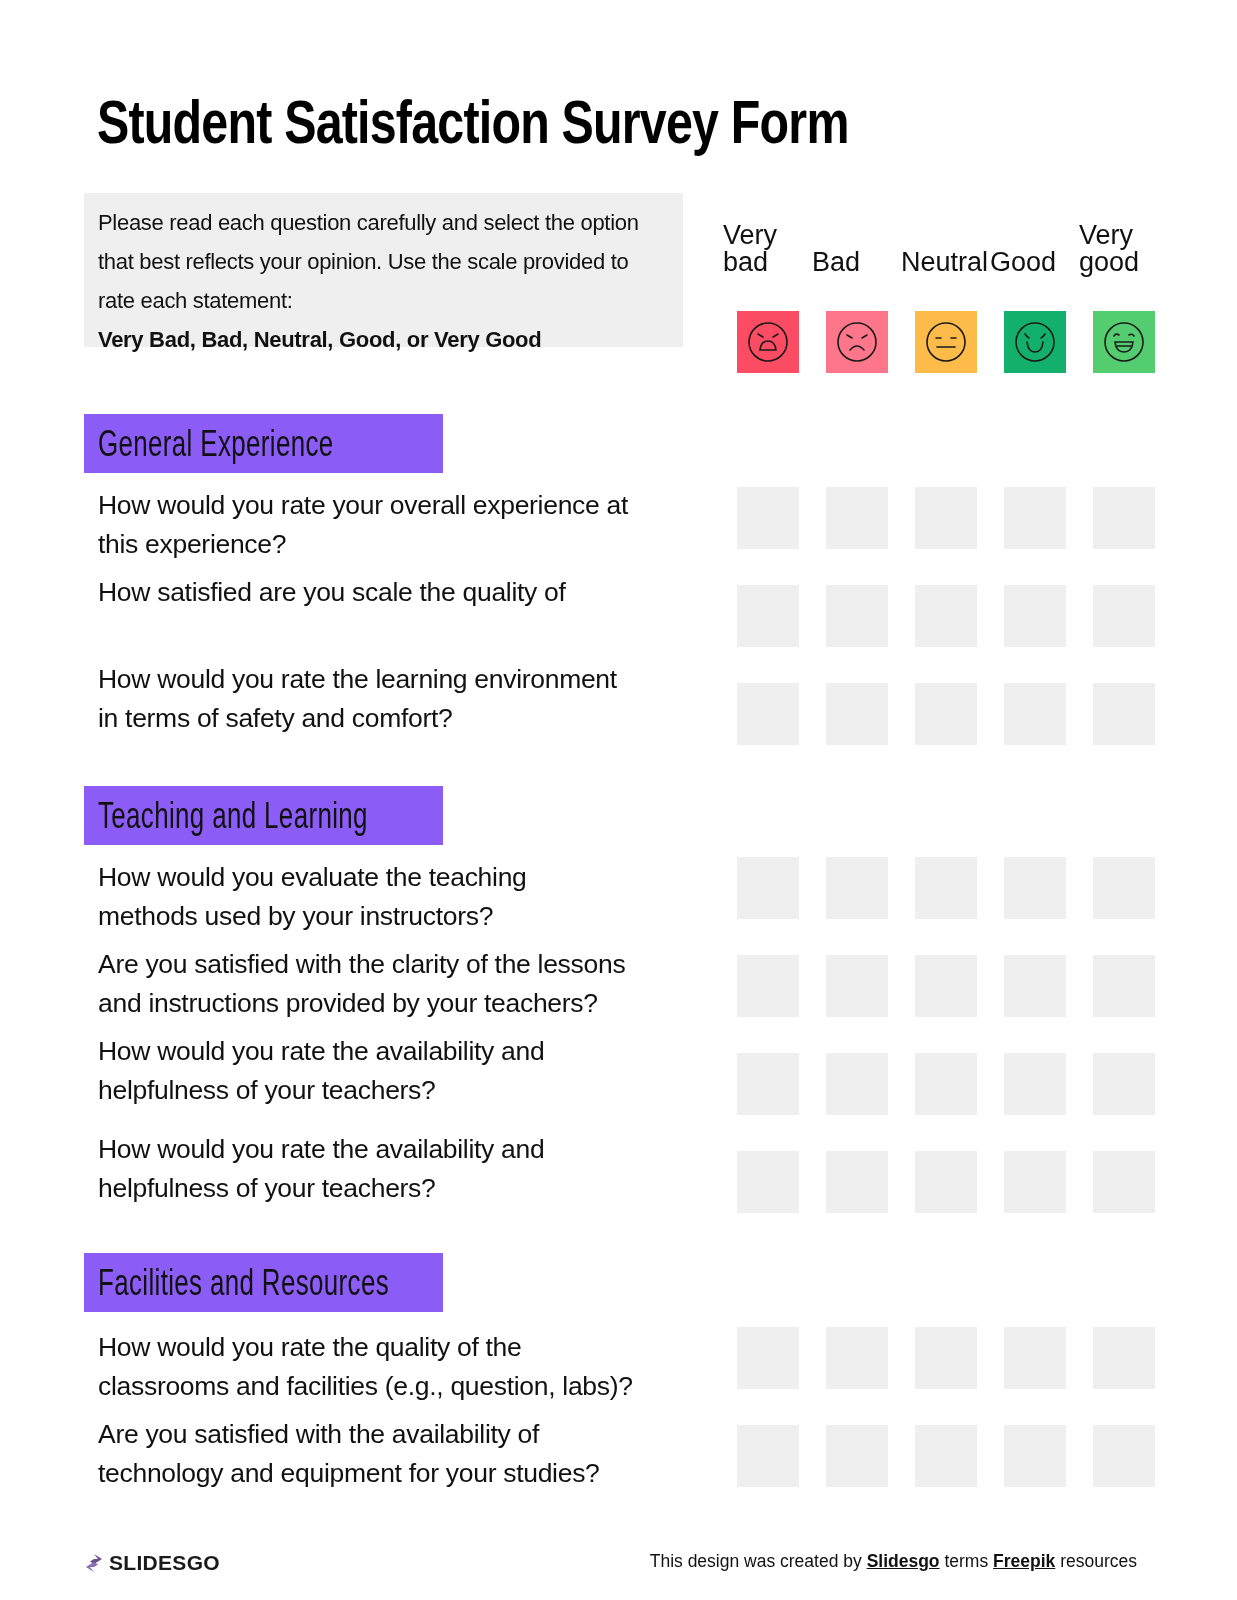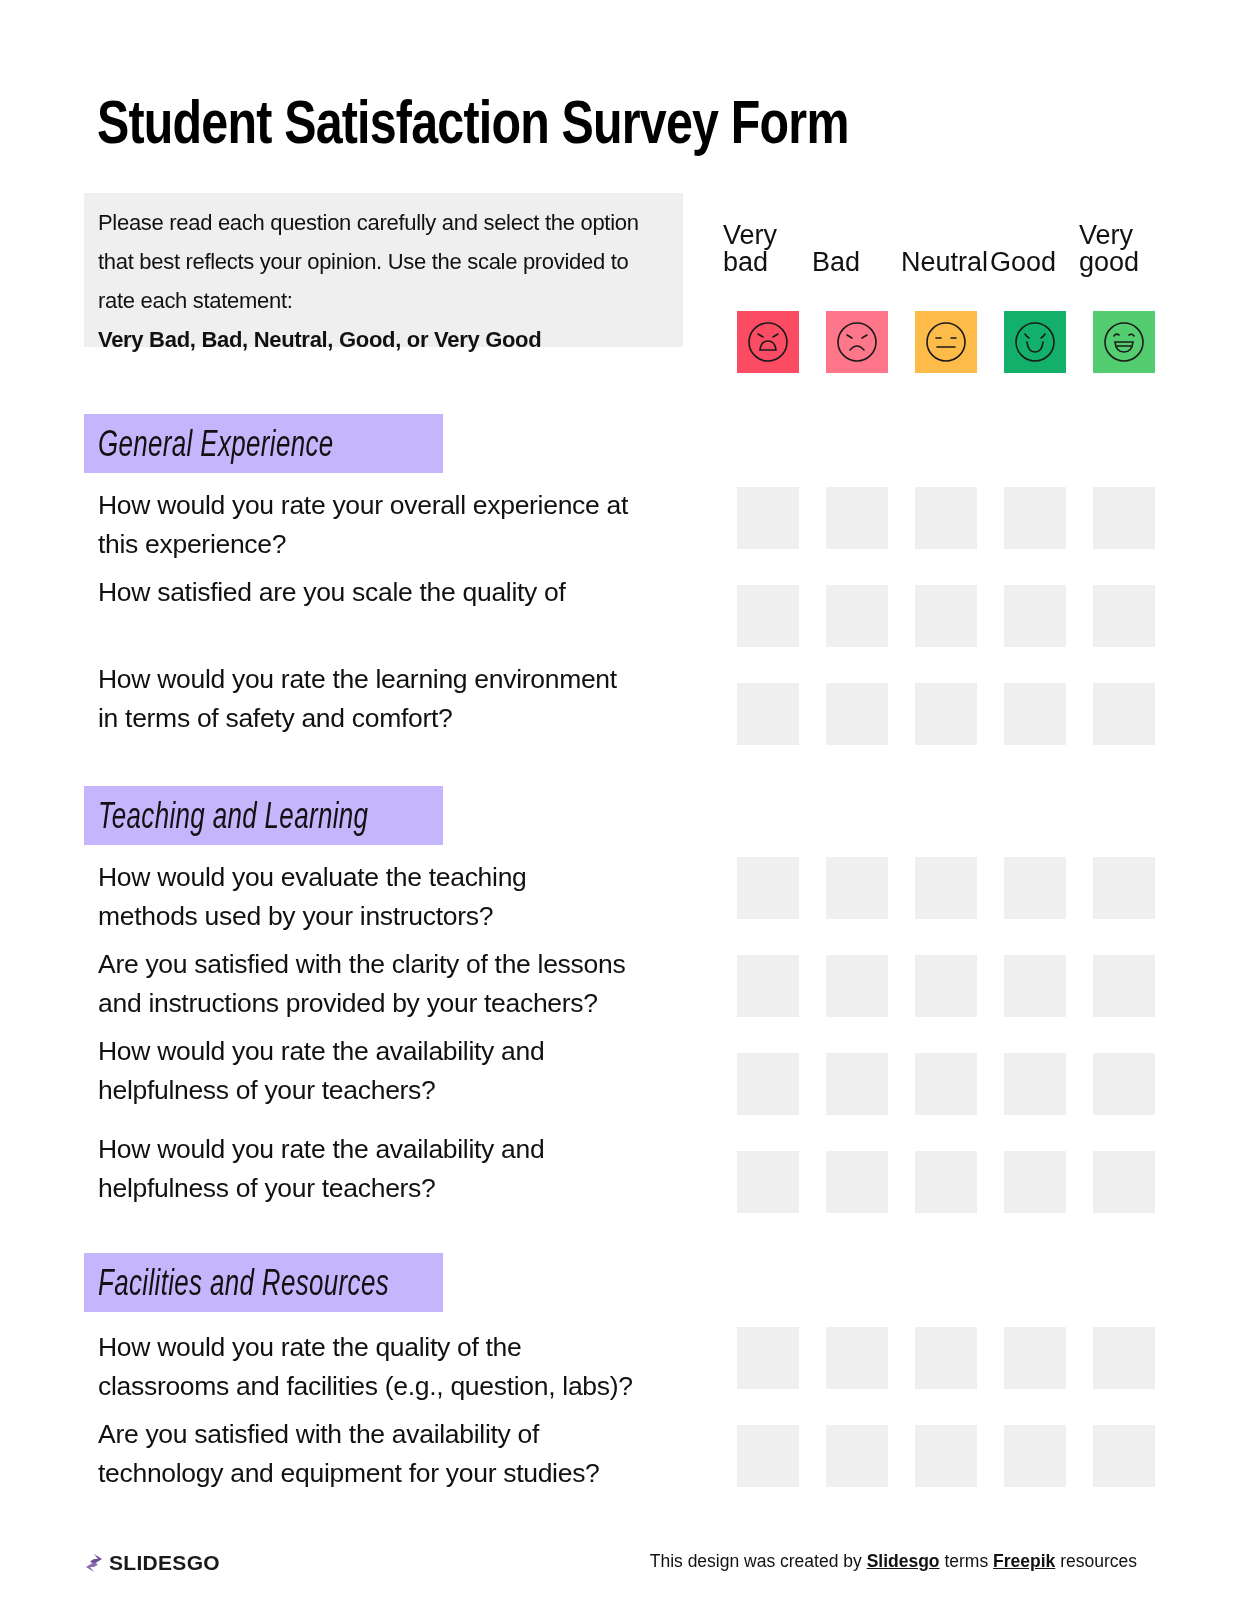--- a/index.html
+++ b/index.html
@@ -23,21 +23,21 @@
     .scale-label {
       position: absolute; top: 222px; width: 90px; text-align: left;
       font-size: 27px; line-height: 27px; color: #111;
     }
     .emoji-box {
       position: absolute; top: 311px; width: 62px; height: 62px;
     }
     .emoji-box svg { width: 62px; height: 62px; display: block; }
     .section-header {
       position: absolute; left: 84px; width: 359px; height: 59px;
-      background: #c4b5fd; box-sizing: border-box; padding-left: 14px; font-style: italic;
+      background: #8b5cf6; box-sizing: border-box; padding-left: 14px;
     }
     .section-header span {
       display: inline-block; font-size: 36px; line-height: 59px; font-weight: normal;
       transform: scaleX(0.72); transform-origin: left center; white-space: nowrap;
       color: #111; letter-spacing: 0.5px;
     }
     .question {
       position: absolute; left: 98px; width: 590px;
       font-size: 26.5px; line-height: 39px; color: #111; letter-spacing: -0.3px;
     }

